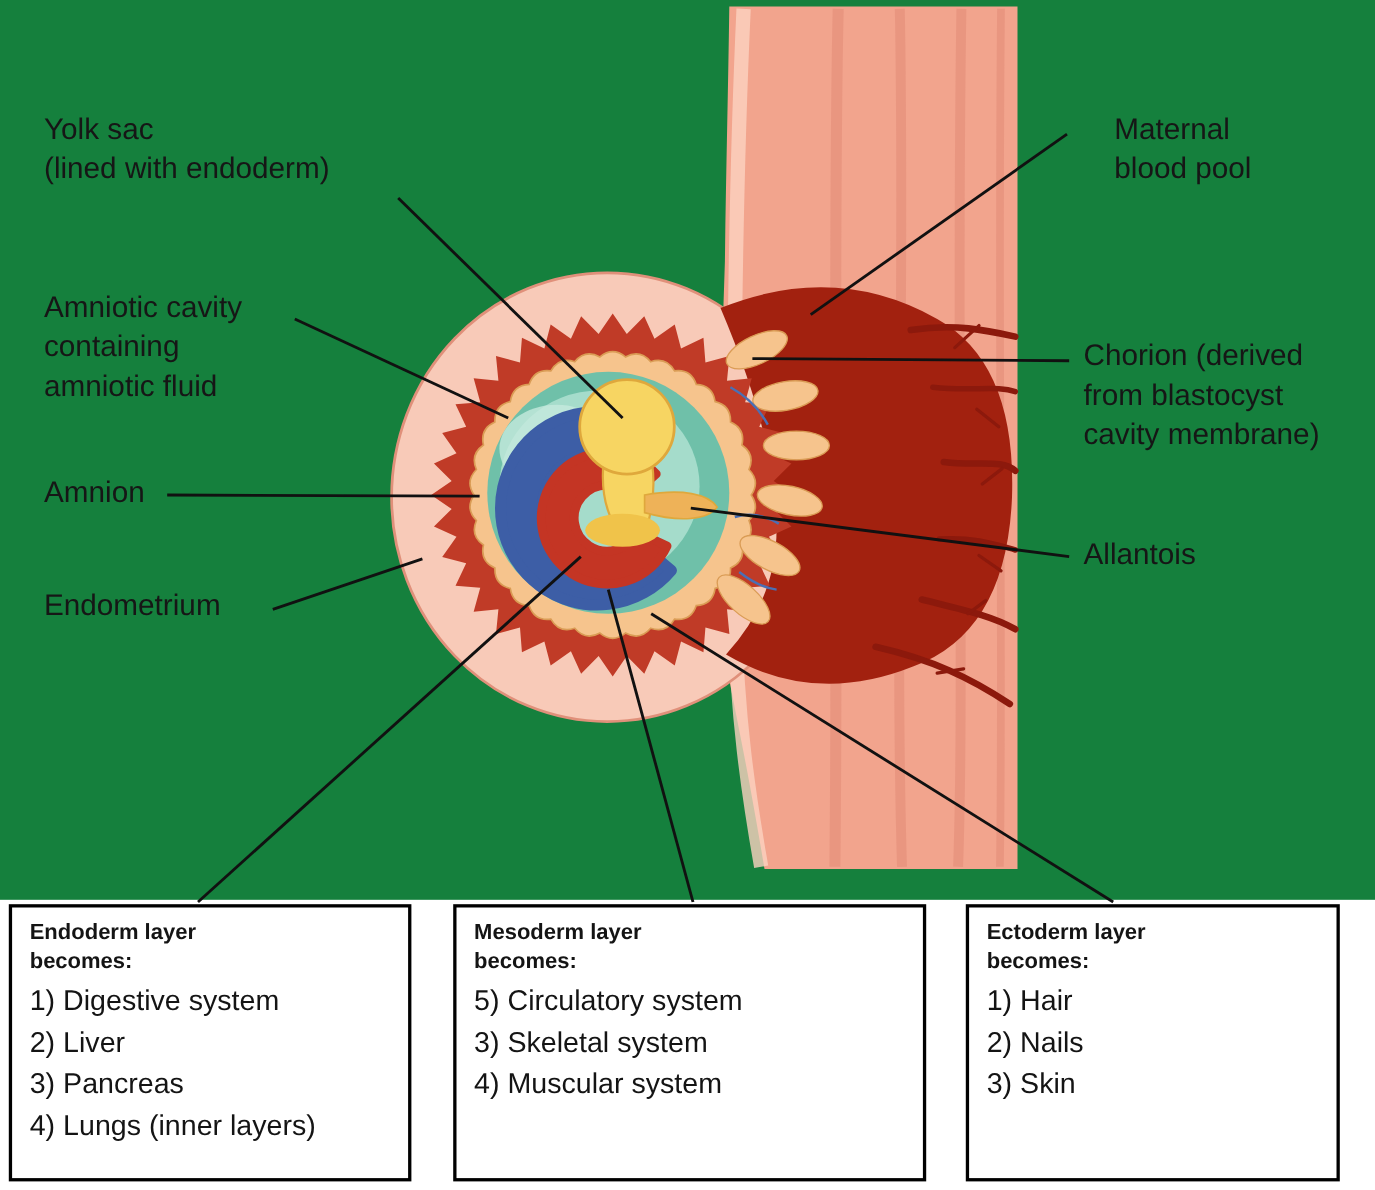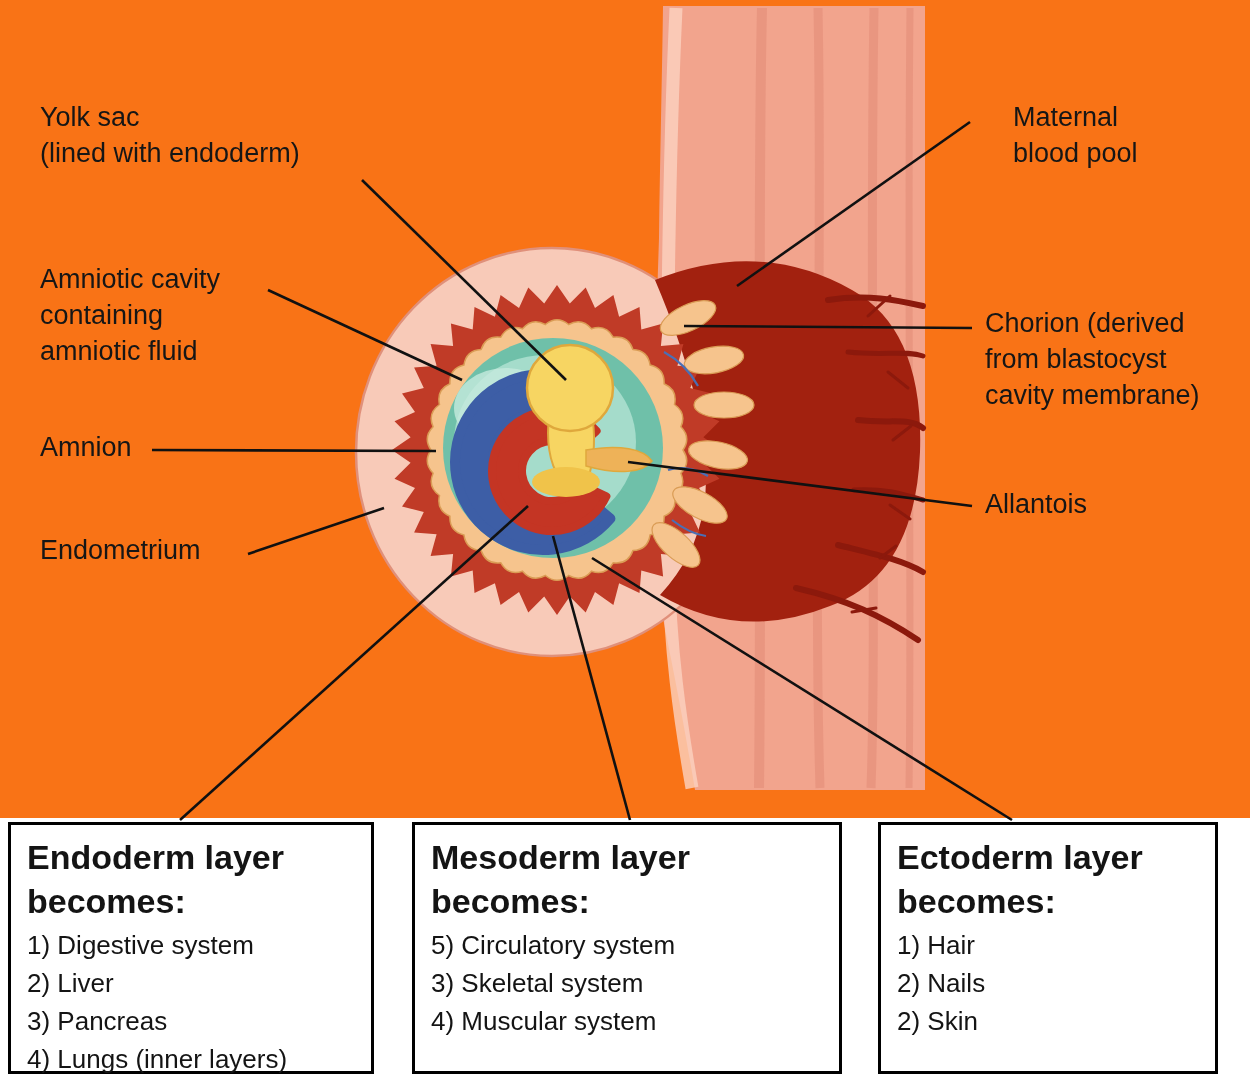--- a/index.html
+++ b/index.html
@@ -1,33 +1,33 @@
 <!DOCTYPE html>
 <html><head>
 <meta charset="utf-8">
 <style>
   html,body{margin:0;padding:0}
   body{
     width:1250px;height:1082px;background:#ffffff;
     font-family:"Liberation Sans",sans-serif;color:#141414;
     overflow:hidden;
   }
-  .stage{position:relative;width:1250px;height:818px;background:#f97316}
+  .stage{position:relative;width:1250px;height:818px;background:#15803d}
   #diagram-svg{position:absolute;left:0;top:0}
   .label{
     position:absolute;font-size:27px;line-height:1.33;
     white-space:pre-line;color:#161616;
   }
   .infobox{
     position:absolute;box-sizing:border-box;
     border:3px solid #000;background:#fff;
     padding:10px 16px;font-size:26px;line-height:1.42;
   }
   .box-title{
-    font-weight:700;font-size:34px;line-height:1.3;
+    font-weight:700;font-size:20px;line-height:1.3;
     white-space:pre-line;margin-bottom:4px;
   }
   .box-item{margin-top:1px}
 </style>
 </head>
 <body>
 
 <div class="stage">
 
   <svg id="diagram-svg" viewBox="0 0 1250 1082" width="1250" height="1082">
@@ -118,16 +118,16 @@
     <div class="box-item">5) Circulatory system</div>
     <div class="box-item">3) Skeletal system</div>
     <div class="box-item">4) Muscular system</div>
   </div>
 
   <div class="infobox" style="left:878px;top:822px;width:340px;height:252px">
     <div class="box-title">Ectoderm layer
 becomes:</div>
     <div class="box-item">1) Hair</div>
     <div class="box-item">2) Nails</div>
-    <div class="box-item">2) Skin</div>
+    <div class="box-item">3) Skin</div>
   </div>
 
 </div>
 
 </body></html>

